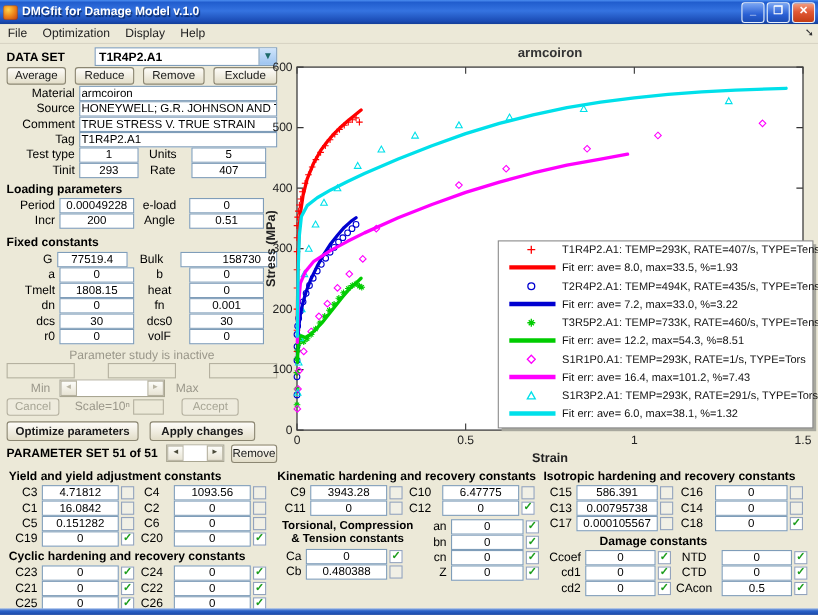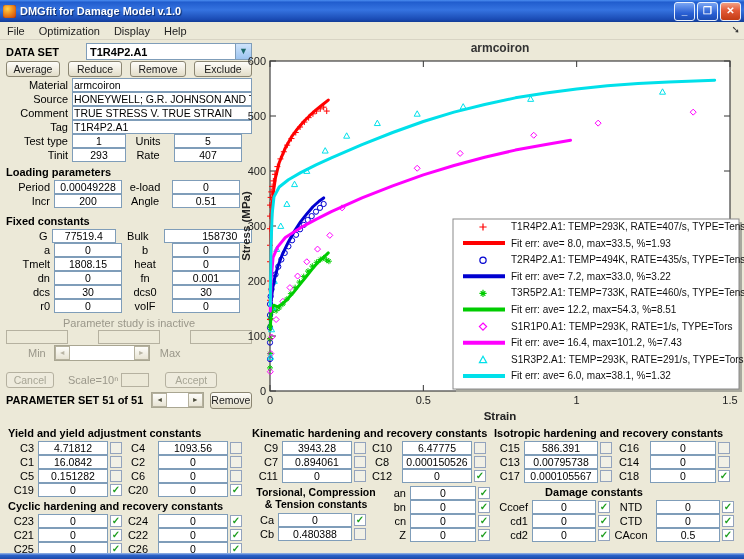--- a/index.html
+++ b/index.html
@@ -176,25 +176,29 @@
   </div>
   <div class="row4" style="height:15px;margin-top:2px;">
     <span class="gray" style="margin-left:22px;">Min</span>
     <div class="scroll disabled" style="width:94px;margin-left:8px;">
       <div class="arr">◄</div>
       <div class="track"></div>
       <div class="arr">►</div>
     </div>
     <span class="gray" style="margin-left:10px;">Max</span>
   </div>
-  <div class="row4" style="height:16px;margin-top:12px;">
+  <div class="row4" style="height:16px;margin-top:2px;">
     <div class="xpbtn disabled" style="width:46px;height:14px;">Cancel</div>
     <span class="gray" style="margin-left:14px;">Scale=10ⁿ</span>
     <div class="inp" style="width:24px;background:#ece9d8;border-color:#b5b1a0;margin-left:3px;"></div>
     <div class="xpbtn disabled" style="width:50px;height:14px;margin-left:16px;">Accept</div>
+  </div>
+  <div class="row4" style="height:17px;margin-top:5px;">
+    <div class="xpbtn" style="width:118px;height:16px;font-weight:bold;">Optimize parameters</div>
+    <div class="xpbtn" style="width:94px;height:16px;margin-left:10px;font-weight:bold;">Apply changes</div>
   </div>
   <div class="row4" style="height:16px;margin-top:4px;">
     <span style="font-weight:bold;">PARAMETER SET 51 of 51</span>
     <div class="scroll" style="width:60px;margin-left:8px;">
       <div class="arr">◄</div>
       <div class="track"></div>
       <div class="arr">►</div>
     </div>
     <div class="xpbtn" style="width:48px;height:15px;margin-left:6px;">Remove</div>
   </div>
@@ -449,28 +453,20 @@
       <h3 class="sect">Kinematic hardening and recovery constants</h3>
       <div class="row4">
         <span class="lbl" style="width: 26px;">C9</span>
         <div class="inp center" style="width: 66px;">3943.28</div>
         <div class="cb off"></div>
         <span class="lbl" style="width: 32px; text-align: center;">C10</span>
         <div class="inp center" style="width: 66px;">6.47775</div>
         <div class="cb off"></div>
       </div>
       <div class="row4">
-        <span class="lbl" style="width: 26px;">C7</span>
-        <div class="inp center" style="width: 66px;">0.894061</div>
-        <div class="cb off"></div>
-        <span class="lbl" style="width: 32px; text-align: center;">C8</span>
-        <div class="inp center" style="width: 66px;">0.000150526</div>
-        <div class="cb off"></div>
-      </div>
-      <div class="row4">
         <span class="lbl" style="width: 26px;">C11</span>
         <div class="inp center" style="width: 66px;">0</div>
         <div class="cb off"></div>
         <span class="lbl" style="width: 32px; text-align: center;">C12</span>
         <div class="inp center" style="width: 66px;">0</div>
         <div class="cb">✓</div>
       </div>
       <div style="display: flex; margin-top: 4px;">
         <div style="width: 128px;">
           <div class="sect" style="font-weight: bold; text-align: center; font-size: 10.5px;">Torsional, Compression</div>

